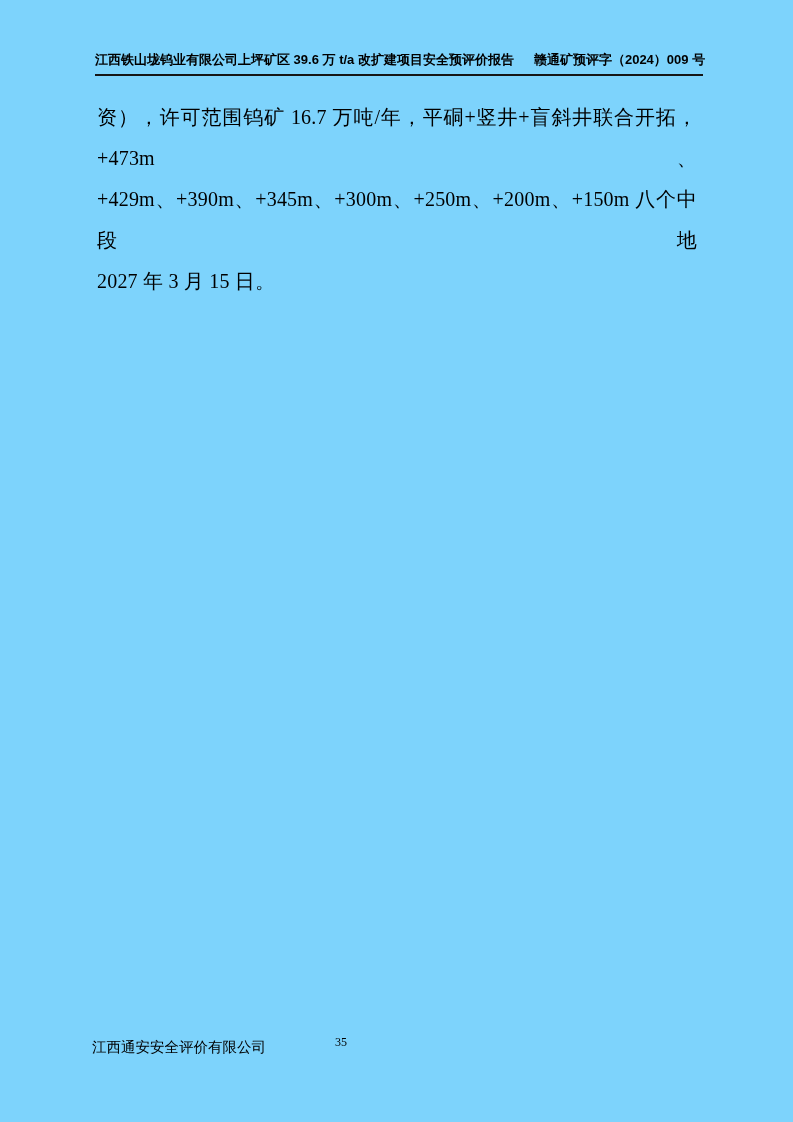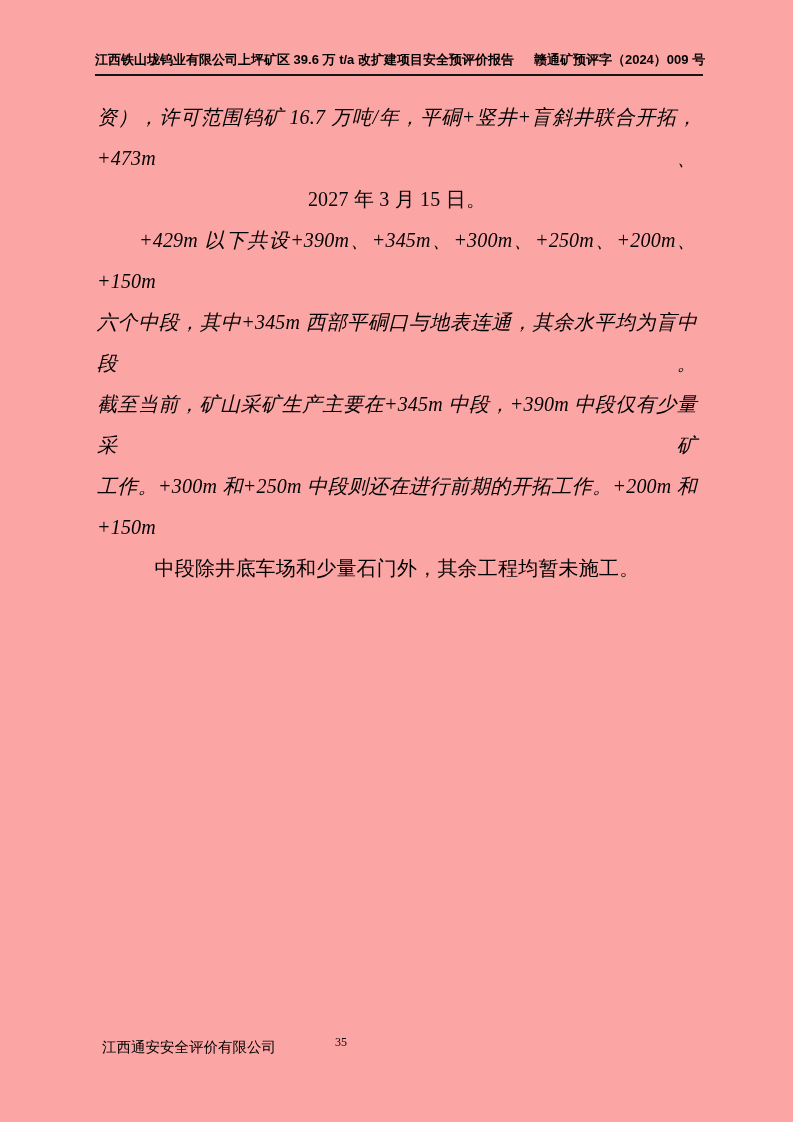--- a/index.html
+++ b/index.html
@@ -11,21 +11,21 @@
     width: 793px;
     height: 1122px;
     position: relative;
     overflow: hidden;
     color: #000;
     font-family: "Liberation Serif", "DejaVu Serif", serif;
   }
   .page {
     position: absolute;
     inset: 0;
-    background: #fca5a5;
+    background: #7dd3fc;
   }
   
   .header {
     position: absolute;
     left: 95px;
     top: 51px;
     width: 608px;
     display: flex;
     justify-content: space-between;
     align-items: baseline;
@@ -42,35 +42,34 @@
   .doc-body {
     position: absolute;
     left: 97px;
     top: 97px;
     width: 600px;
     font-size: 20px;
     line-height: 41px;
     letter-spacing: 0.2px;
   }
   .ln {
-    text-align: center;
+    text-align: left;
     min-height: 41px;
   }
   .ln.just {
     text-align: justify;
     text-align-last: justify;
-    font-style: italic;
   }
   .ln.ind {
     text-indent: 42px;
   }
   
   .footer-company {
     position: absolute;
-    left: 102px;
+    left: 92px;
     top: 1037px;
     font-size: 14.5px;
     line-height: 20px;
   }
   .footer-page {
     position: absolute;
     left: 0;
     top: 1034px;
     width: 682px;
     text-align: center;
@@ -85,31 +84,25 @@
 
   <div class="header">
     <span class="h-left">江西铁山垅钨业有限公司上坪矿区 39.6 万 t/a 改扩建项目安全预评价报告</span>
     <span class="h-right">赣通矿预评字（2024）009 号</span>
   </div>
 
   <div class="doc-body">
 
     <div class="para">
       <div class="ln just">资），许可范围钨矿 16.7 万吨/年，平硐+竖井+盲斜井联合开拓，+473m、</div>
+      <div class="ln just">+429m、+390m、+345m、+300m、+250m、+200m、+150m 八个中段地</div>
       <div class="ln">2027 年 3 月 15 日。</div>
     </div>
 
 
-    <div class="para">
-      <div class="ln ind just">+429m 以下共设+390m、+345m、+300m、+250m、+200m、+150m</div>
-      <div class="ln just">六个中段，其中+345m 西部平硐口与地表连通，其余水平均为盲中段。</div>
-      <div class="ln just">截至当前，矿山采矿生产主要在+345m 中段，+390m 中段仅有少量采矿</div>
-      <div class="ln just">工作。+300m 和+250m 中段则还在进行前期的开拓工作。+200m 和+150m</div>
-      <div class="ln">中段除井底车场和少量石门外，其余工程均暂未施工。</div>
-    </div>
 
   </div>
 
   <div class="footer-company">江西通安安全评价有限公司</div>
 
   <div class="footer-page">
     <span>35</span>
   </div>
 
 </div>

